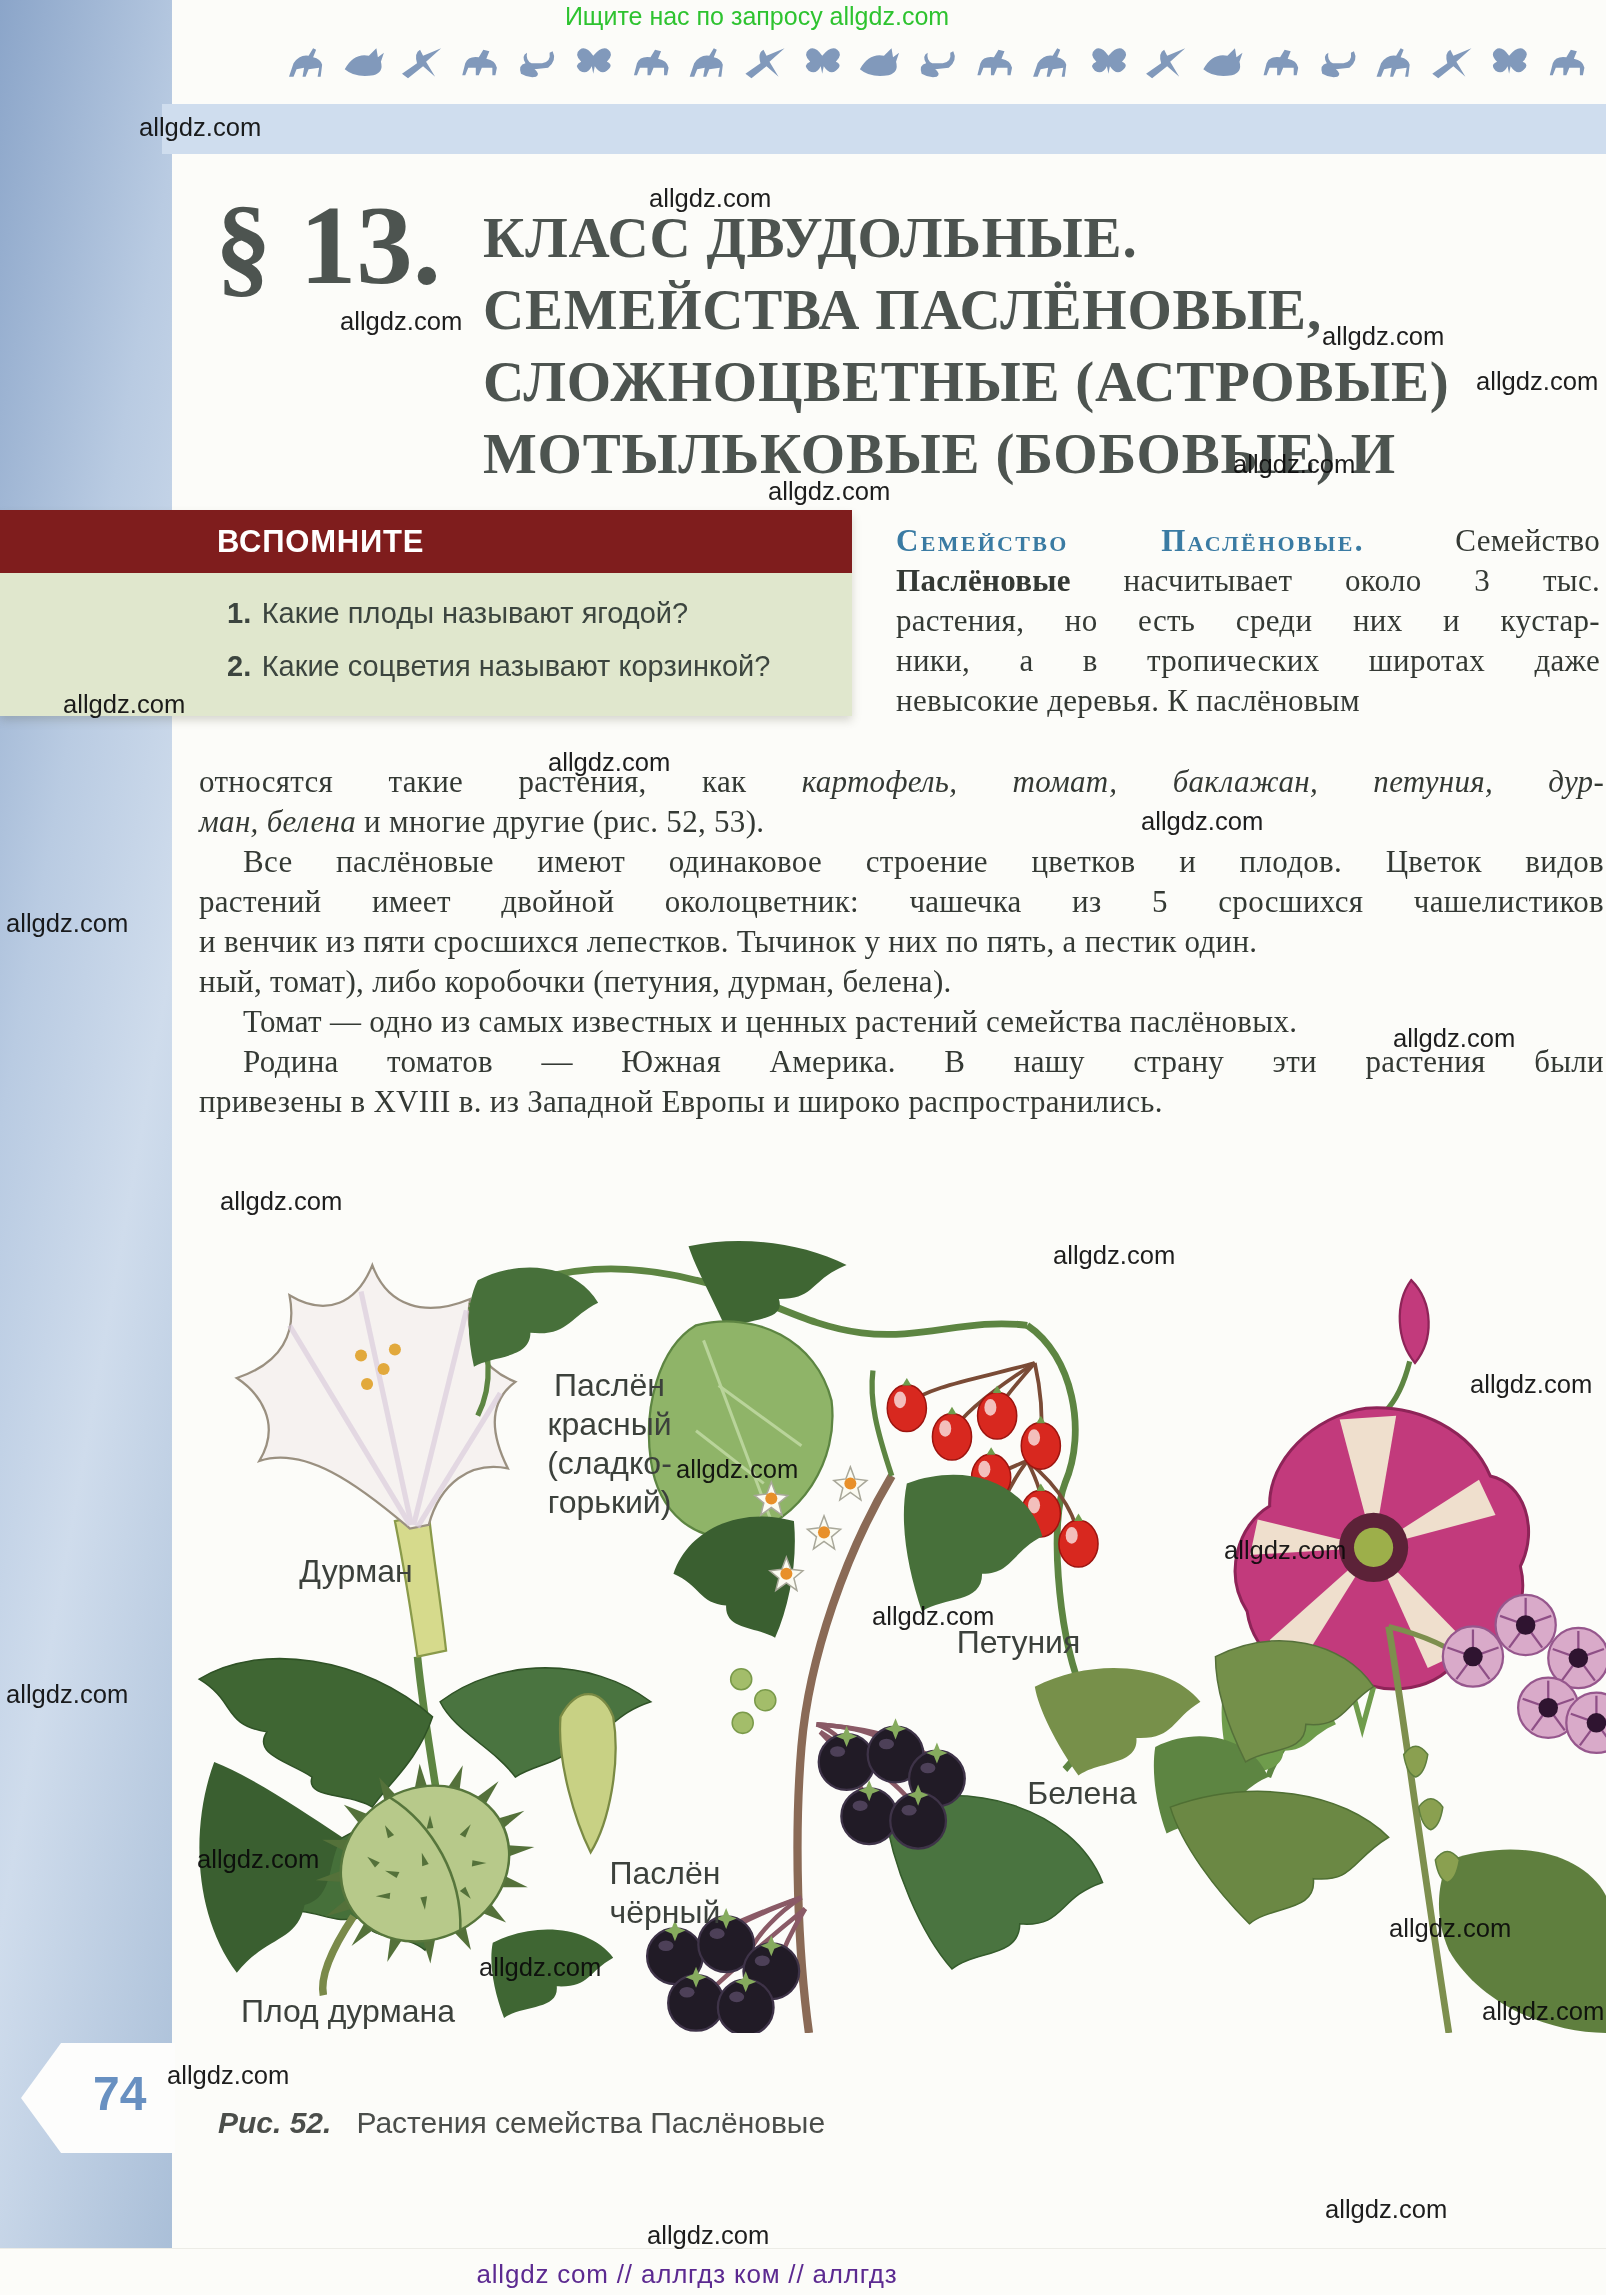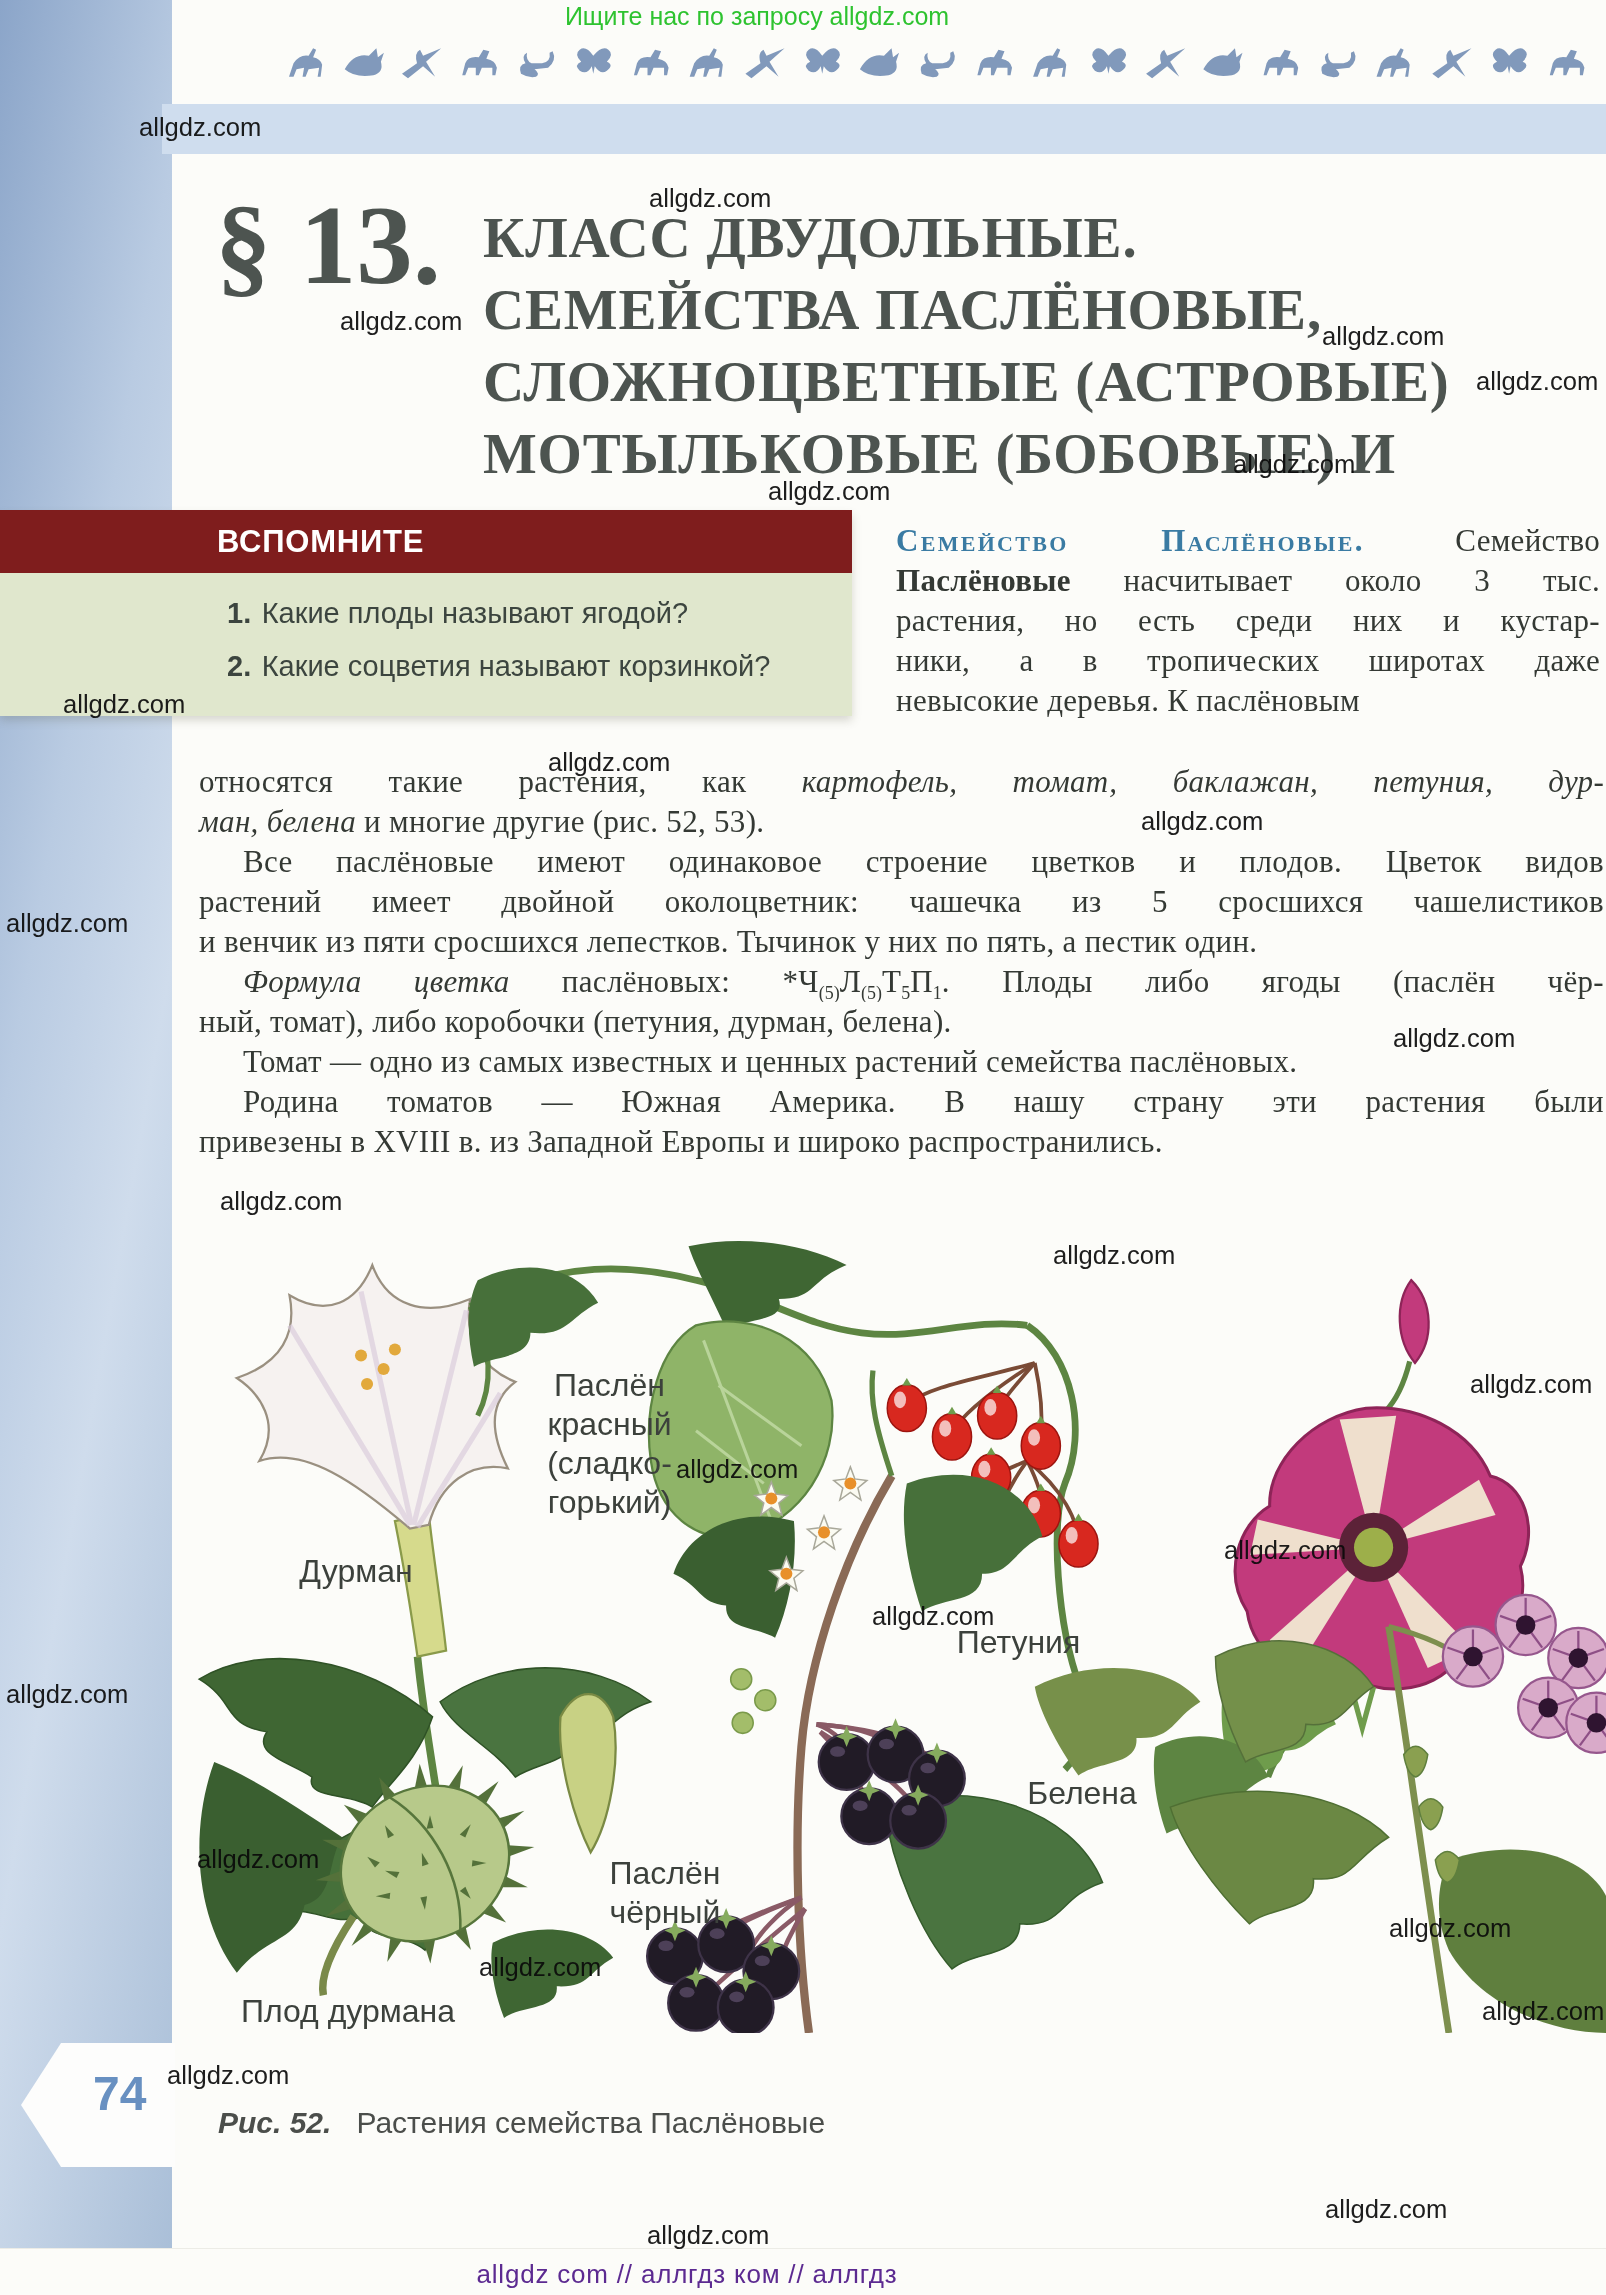--- a/index.html
+++ b/index.html
@@ -44,21 +44,21 @@
   .tline .i{font-style:italic;}
   .tline .b{font-weight:700;}
   .tline .lead{color:#3a7ba3;font-weight:700;font-variant:small-caps;letter-spacing:2.3px;}
   .tline .sub{vertical-align:sub;font-size:58%;line-height:0;letter-spacing:0;}
   
   .fig{position:absolute;left:169px;top:1235px;}
   .plabel{position:absolute;text-align:center;font-size:32px;line-height:39px;color:#3c413c;}
   .caption{position:absolute;left:218px;top:2106px;font-size:30px;color:#4b4e4b;white-space:nowrap;}
   .caption .cb{font-weight:700;font-style:italic;margin-right:25px;}
   
-  .pn-tab{position:absolute;left:21px;top:2043px;width:154px;height:124px;background:#fdfdfc;
+  .pn-tab{position:absolute;left:21px;top:2043px;width:154px;height:110px;background:#fdfdfc;
           clip-path:polygon(100% 0,100% 100%,26% 100%,0 50%,26% 0);}
   .pn{position:absolute;left:72px;top:22.6px;font-size:48px;font-weight:700;color:#6890c1;}
   
   .footer-line{position:absolute;left:461px;top:2259px;width:452px;text-align:center;
                font-size:26px;color:#5c2a91;letter-spacing:0.8px;}
 </style>
 </head>
 <body>
 
 <div id="page">
@@ -133,21 +133,20 @@
       <div class="tline j"><span>ники, а в тропических широтах даже</span></div>
       <div class="tline"><span>невысокие деревья. К паслёновым</span></div>
     </div>
 
   <div class="col mainp">
       <div class="tline j"><span>относятся такие растения, как </span><span class="i">картофель, томат, баклажан, петуния, дур-</span></div>
       <div class="tline"><span class="i">ман, белена</span><span> и многие другие (рис. 52, 53).</span></div>
       <div class="tline j ind"><span>Все паслёновые имеют одинаковое строение цветков и плодов. Цветок видов</span></div>
       <div class="tline j"><span>растений имеет двойной околоцветник: чашечка из 5 сросшихся чашелистиков</span></div>
       <div class="tline"><span>и венчик из пяти сросшихся лепестков. Тычинок у них по пять, а пестик один.</span></div>
-      <div class="tline j ind"><span class="i">Формула цветка</span><span> паслёновых: *Ч</span><span class="sub">(5)</span><span>Л</span><span class="sub">(5)</span><span>Т</span><span class="sub">5</span><span>П</span><span class="sub">1</span><span>. Плоды либо ягоды (паслён чёр-</span></div>
       <div class="tline"><span>ный, томат), либо коробочки (петуния, дурман, белена).</span></div>
       <div class="tline ind"><span>Томат — одно из самых известных и ценных растений семейства паслёновых.</span></div>
       <div class="tline j ind"><span>Родина томатов — Южная Америка. В нашу страну эти растения были</span></div>
       <div class="tline"><span>привезены в XVIII в. из Западной Европы и широко распространились.</span></div>
     </div>
 
   <svg class="fig" width="1438" height="798" viewBox="0 0 1910 1060">
     <defs>
       <path id="spk" d="M-8 4 L0 -30 L8 4 Z"></path>
       <path id="cal" d="M0 -14 L4 -4 L14 0 L4 4 L0 14 L-4 4 L-14 0 L-4 -4 Z"></path>

